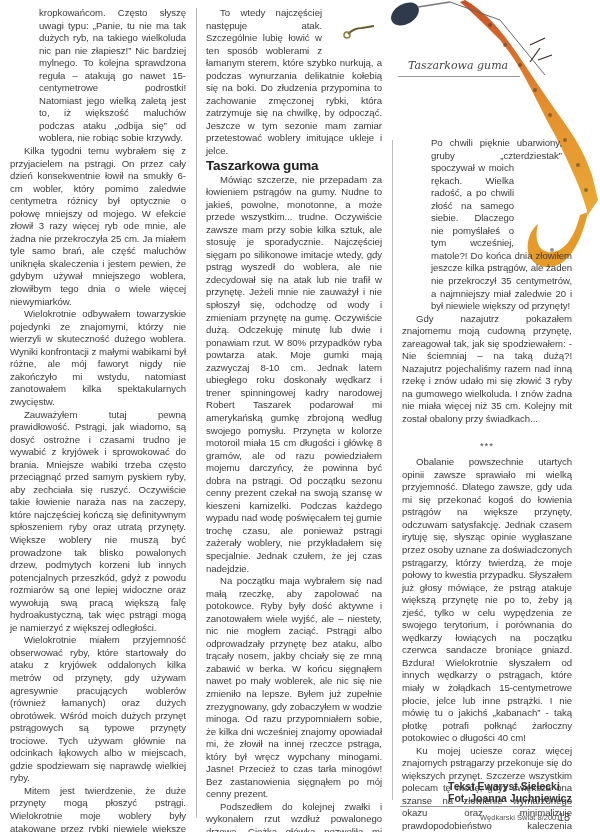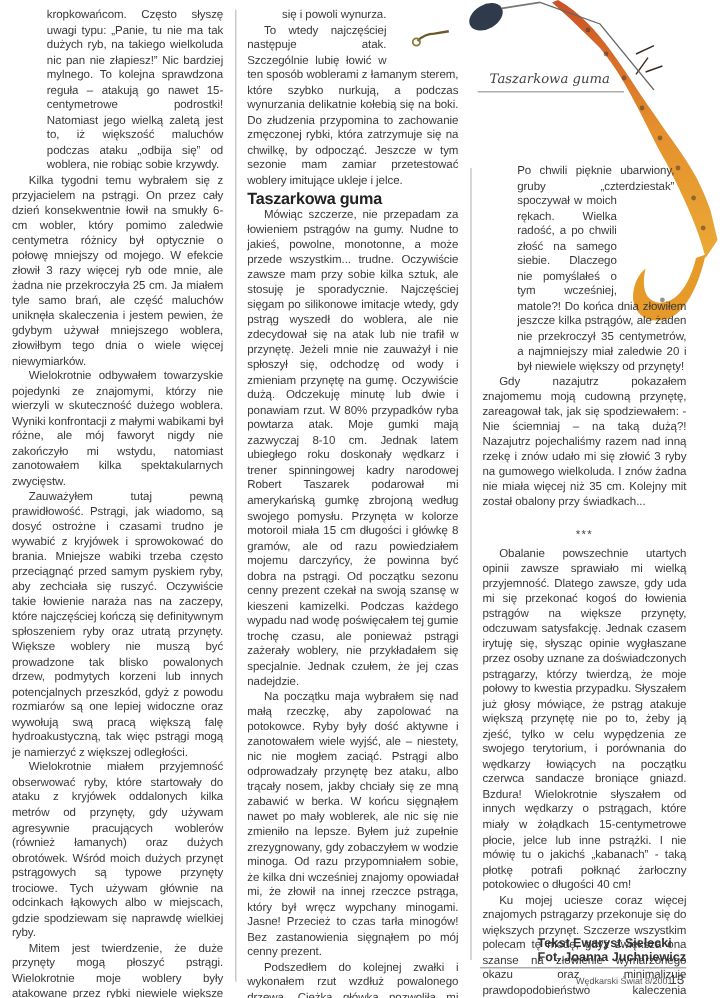--- a/index.html
+++ b/index.html
@@ -70,21 +70,20 @@
   <p>Kilka tygodni temu wybrałem się z przyjacielem na pstrągi. On przez cały dzień konsekwentnie łowił na smukły 6-cm wobler, który pomimo zaledwie centymetra różnicy był optycznie o połowę mniejszy od mojego. W efekcie złowił 3 razy więcej ryb ode mnie, ale żadna nie przekroczyła 25 cm. Ja miałem tyle samo brań, ale część maluchów uniknęła skaleczenia i jestem pewien, że gdybym używał mniejszego woblera, złowiłbym tego dnia o wiele więcej niewymiarków.</p>
   <p>Wielokrotnie odbywałem towarzyskie pojedynki ze znajomymi, którzy nie wierzyli w skuteczność dużego woblera. Wyniki konfrontacji z małymi wabikami był różne, ale mój faworyt nigdy nie zakończyło mi wstydu, natomiast zanotowałem kilka spektakularnych zwycięstw.</p>
   <p>Zauważyłem tutaj pewną prawidłowość. Pstrągi, jak wiadomo, są dosyć ostrożne i czasami trudno je wywabić z kryjówek i sprowokować do brania. Mniejsze wabiki trzeba często przeciągnąć przed samym pyskiem ryby, aby zechciała się ruszyć. Oczywiście takie łowienie naraża nas na zaczepy, które najczęściej kończą się definitywnym spłoszeniem ryby oraz utratą przynęty. Większe woblery nie muszą być prowadzone tak blisko powalonych drzew, podmytych korzeni lub innych potencjalnych przeszkód, gdyż z powodu rozmiarów są one lepiej widoczne oraz wywołują swą pracą większą falę hydroakustyczną, tak więc pstrągi mogą je namierzyć z większej odległości.</p>
   <p>Wielokrotnie miałem przyjemność obserwować ryby, które startowały do ataku z kryjówek oddalonych kilka metrów od przynęty, gdy używam agresywnie pracujących woblerów (również łamanych) oraz dużych obrotówek. Wśród moich dużych przynęt pstrągowych są typowe przynęty trociowe. Tych używam głównie na odcinkach łąkowych albo w miejscach, gdzie spodziewam się naprawdę wielkiej ryby.</p>
   <p>Mitem jest twierdzenie, że duże przynęty mogą płoszyć pstrągi. Wielokrotnie moje woblery były atakowane przez rybki niewiele większe od wabika. Wiele razy zdarzało się też, że wyjmowałem takie małe pstrążki. Na szczęście małe rybki najczęściej spadają, co nie zmienia faktu, że zaciekle atakują wabiki, nic nie robiąc sobie z rozmiarów ofiary. Na pewno jednak nie można tu mówić o strachu lub jakichkolwiek obawach.</p>
 
 </div>
 
 <div class="col" id="col2">
   <div class="wrap-l" style="width:60px;height:40px;"></div>
-  <p class="noindent">się i powoli wynurza.</p>
   <p>To wtedy najczęściej następuje atak. Szczególnie lubię łowić w ten sposób woblerami z łamanym sterem, które szybko nurkują, a podczas wynurzania delikatnie kołebią się na boki. Do złudzenia przypomina to zachowanie zmęczonej rybki, która zatrzymuje się na chwilkę, by odpocząć. Jeszcze w tym sezonie mam zamiar przetestować woblery imitujące ukleje i jelce.</p>
   <p class="heading">Taszarkowa guma</p>
   <p>Mówiąc szczerze, nie przepadam za łowieniem pstrągów na gumy. Nudne to jakieś, powolne, monotonne, a może przede wszystkim... trudne. Oczywiście zawsze mam przy sobie kilka sztuk, ale stosuję je sporadycznie. Najczęściej sięgam po silikonowe imitacje wtedy, gdy pstrąg wyszedł do woblera, ale nie zdecydował się na atak lub nie trafił w przynętę. Jeżeli mnie nie zauważył i nie spłoszył się, odchodzę od wody i zmieniam przynętę na gumę. Oczywiście dużą. Odczekuję minutę lub dwie i ponawiam rzut. W 80% przypadków ryba powtarza atak. Moje gumki mają zazwyczaj 8-10 cm. Jednak latem ubiegłego roku doskonały wędkarz i trener spinningowej kadry narodowej Robert Taszarek podarował mi amerykańską gumkę zbrojoną według swojego pomysłu. Przynęta w kolorze motoroil miała 15 cm długości i główkę 8 gramów, ale od razu powiedziałem mojemu darczyńcy, że powinna być dobra na pstrągi. Od początku sezonu cenny prezent czekał na swoją szansę w kieszeni kamizelki. Podczas każdego wypadu nad wodę poświęcałem tej gumie trochę czasu, ale ponieważ pstrągi zażerały woblery, nie przykładałem się specjalnie. Jednak czułem, że jej czas nadejdzie.</p>
   <p>Na początku maja wybrałem się nad małą rzeczkę, aby zapolować na potokowce. Ryby były dość aktywne i zanotowałem wiele wyjść, ale – niestety, nic nie mogłem zaciąć. Pstrągi albo odprowadzały przynętę bez ataku, albo trącały nosem, jakby chciały się ze mną zabawić w berka. W końcu sięgnąłem nawet po mały woblerek, ale nic się nie zmieniło na lepsze. Byłem już zupełnie zrezygnowany, gdy zobaczyłem w wodzie minoga. Od razu przypomniałem sobie, że kilka dni wcześniej znajomy opowiadał mi, że złowił na innej rzeczce pstrąga, który był wręcz wypchany minogami. Jasne! Przecież to czas tarła minogów! Bez zastanowienia sięgnąłem po mój cenny prezent.</p>
   <p>Podszedłem do kolejnej zwałki i wykonałem rzut wzdłuż powalonego drzewa. Ciężka główka pozwoliła mi położyć przynętę na dnie pomimo dość silnego w tym miejscu uciągu. Poderwałem gumkę delikatnie – przepłynęła jakieś 30 cm i opadła na dno. Wyglądała jak stworzenie walczące z prądem. Drugie poderwanie nie zakończyło się już opadem. Spod zwałki jak torpeda wystrzelił pstrąg i w mgnieniu oka połknął prawie połowę mojego „taszarkowego minoga”!</p>
 </div>
 
 <div class="col" id="col3">
   <div style="float:right;width:10px;height:36px;"></div>
   <div style="float:right;clear:right;width:58px;height:70px;"></div>

